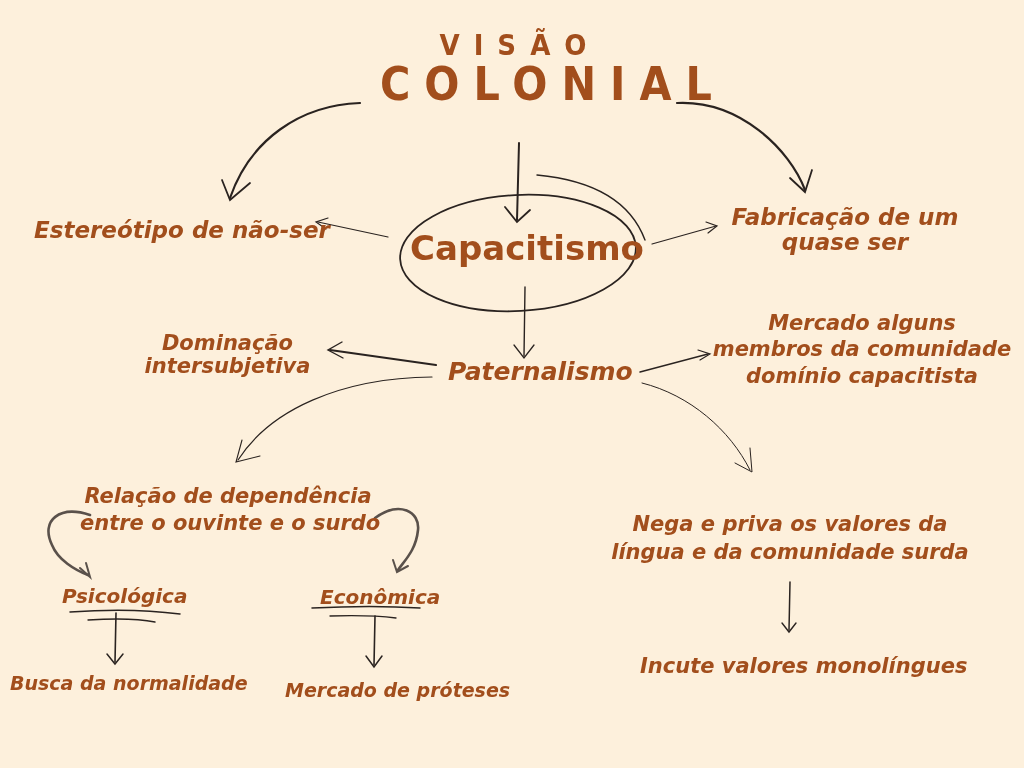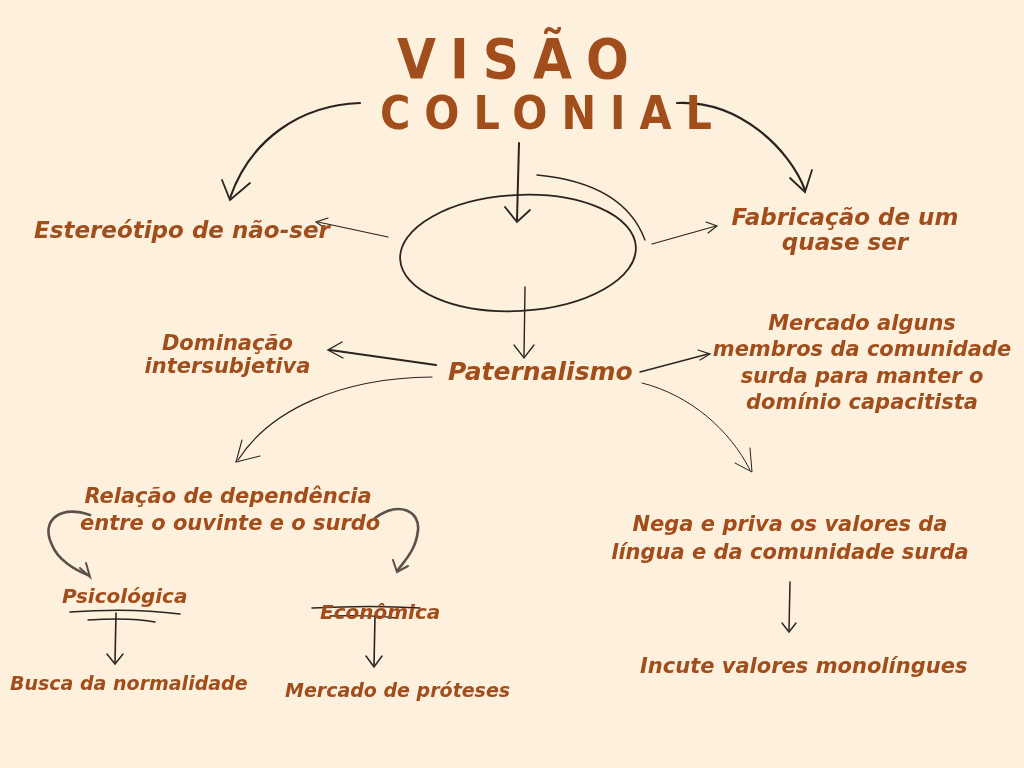--- a/index.html
+++ b/index.html
@@ -22,21 +22,21 @@
   }
   .title {
     position:absolute;
     color:#a24e1c;
     font-family: "DejaVu Sans Condensed", "DejaVu Sans", sans-serif;
     font-weight:bold;
     letter-spacing:14px;
     text-align:center;
     line-height:1.05;
   }
-  .title .l1 { font-size:56px; display:block; }
+  .title .l1 { font-size:29px; display:block; }
   .title .l2 { font-size:46px; display:block; }
   .capac {
     position:absolute; color:#a24e1c; font-weight:bold; font-size:34px;
     font-family:"DejaVu Sans", sans-serif;
   }
 </style>
 </head>
 <body>
 
 <div class="canvas">
@@ -95,49 +95,49 @@
       <path d="M790 582 L789 630" stroke-width="1.5"></path>
       <path d="M782 623 L789 632 L796 623" stroke-width="1.4"></path>
     </g>
   </svg>
 
   <div class="title" style="left:380px; top:30px; width:280px;">
     <span class="l1">VISÃO</span>
     <span class="l2">COLONIAL</span>
   </div>
 
+  <div class="capac" style="left:410px; top:228px;">Capacitismo</div>
 
   <div class="node" style="left:720px; top:205px; width:250px; font-size:23px;">
     <div>Fabricação de um</div>
     <div>quase ser</div>
   </div>
 
   <div class="node" style="left:34px; top:218px; font-size:23px;">Estereótipo de não-ser</div>
 
   <div class="node" style="left:448px; top:358px; font-size:25px;">Paternalismo</div>
 
   <div class="node" style="left:140px; top:332px; width:175px; font-size:21px;">
     <div>Dominação</div>
     <div>intersubjetiva</div>
   </div>
 
   <div class="node" style="left:712px; top:310px; width:300px; font-size:21px; line-height:1.25;">
     <div>Mercado alguns</div>
     <div>membros da comunidade</div>
-    <div>surda para manter o</div>
     <div>domínio capacitista</div>
   </div>
 
   <div class="node" style="left:80px; top:483px; width:296px; font-size:21px; line-height:1.3;">
     <div>Relação de dependência</div>
     <div>entre o ouvinte e o surdo</div>
   </div>
 
   <div class="node" style="left:62px; top:585px; font-size:20px;">Psicológica</div>
-  <div class="node" style="left:320px; top:601px; font-size:20px;">Econômica</div>
+  <div class="node" style="left:320px; top:586px; font-size:20px;">Econômica</div>
 
   <div class="node" style="left:10px; top:673px; font-size:19px;text-align:right;">Busca da normalidade</div>
   <div class="node" style="left:285px; top:680px; font-size:19px;">Mercado de próteses</div>
 
   <div class="node" style="left:610px; top:510px; width:360px; font-size:21px; line-height:1.35;">
     <div>Nega e priva os valores da</div>
     <div>língua e da comunidade surda</div>
   </div>
 
   <div class="node" style="left:640px; top:655px; width:300px; font-size:21px;">Incute valores monolíngues</div>

